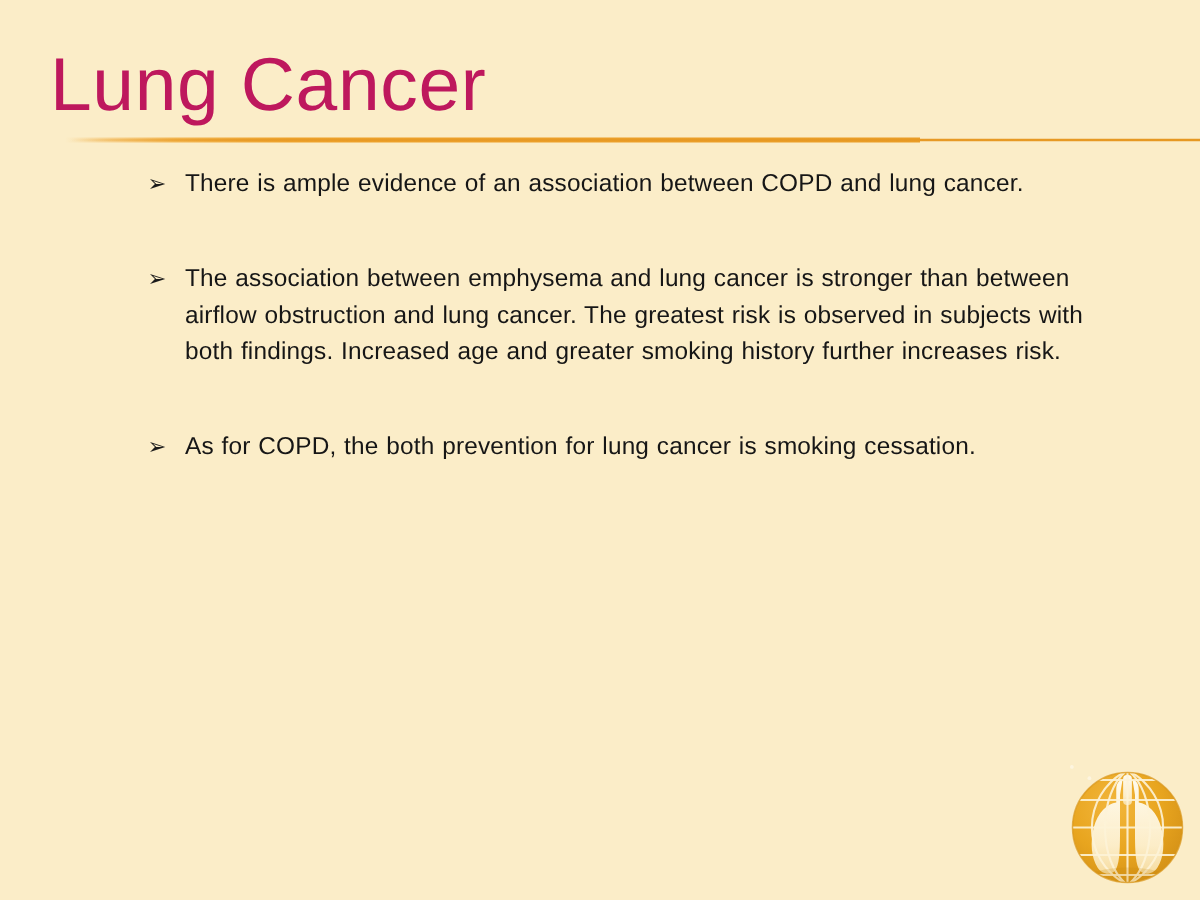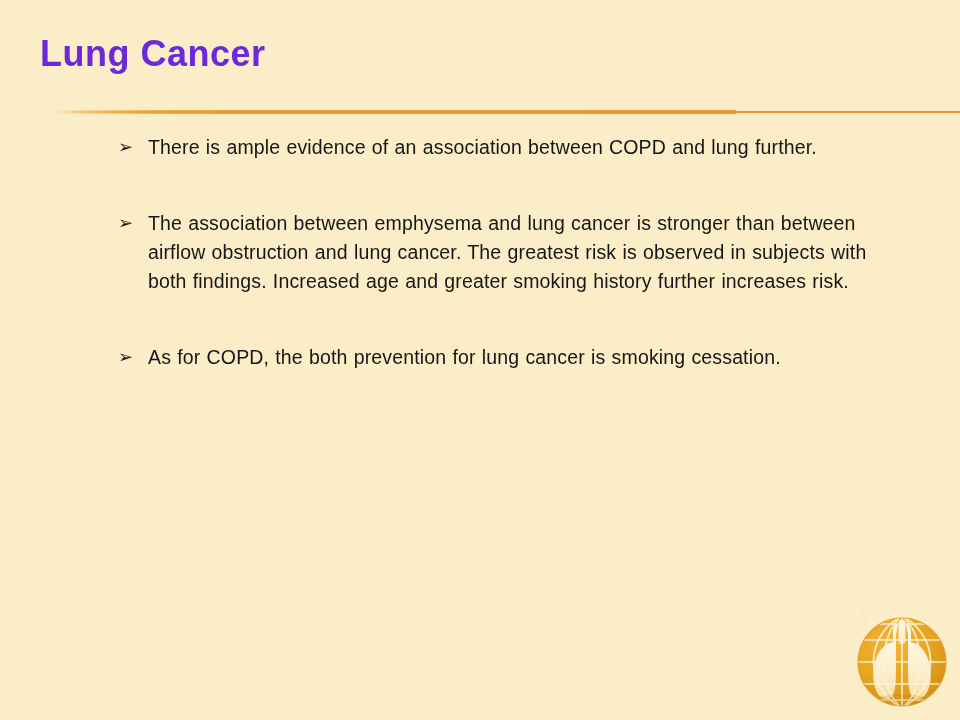--- a/index.html
+++ b/index.html
@@ -26,24 +26,24 @@
     position: absolute;
     left: 0;
     top: 34px;
     width: 960px;
     height: 78px;
   }
   .slide-title {
     position: absolute;
     left: 40px;
     top: 0;
-    font-size: 36px;
-    font-weight: bold;
+    font-size: 60px;
+    font-weight: normal;
     letter-spacing: 0.5px;
-    color: #6d28d9;
+    color: #be185d;
     line-height: 1.12;
     white-space: nowrap;
   }
   .title-rule {
     position: absolute;
     left: 0;
     top: 110px;
     width: 960px;
     height: 4px;
   }
@@ -144,21 +144,21 @@
 
   <div class="title-rule">
     <div class="rule-thick"></div>
     <div class="rule-thin"></div>
   </div>
 
   <div class="body-area">
 
     <div class="bullet">
       <span class="bullet-marker">➢</span>
-      <span class="bullet-text">There is ample evidence of an association between COPD and lung further.</span>
+      <span class="bullet-text">There is ample evidence of an association between COPD and lung cancer.</span>
     </div>
 
     <div class="bullet">
       <span class="bullet-marker">➢</span>
       <span class="bullet-text">The association between emphysema and lung cancer is stronger than between airflow obstruction and lung cancer. The greatest risk is observed in subjects with both findings. Increased age and greater smoking history further increases risk.</span>
     </div>
 
     <div class="bullet">
       <span class="bullet-marker">➢</span>
       <span class="bullet-text">As for COPD, the both prevention for lung cancer is smoking cessation.</span>

